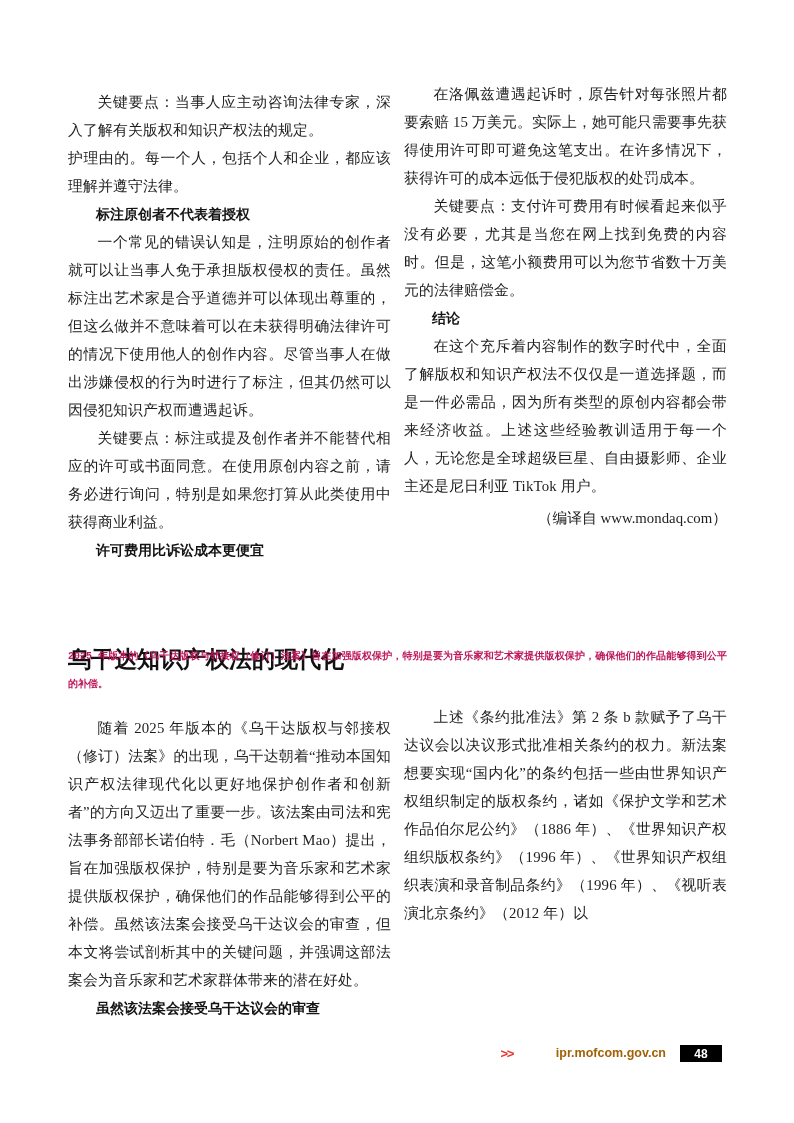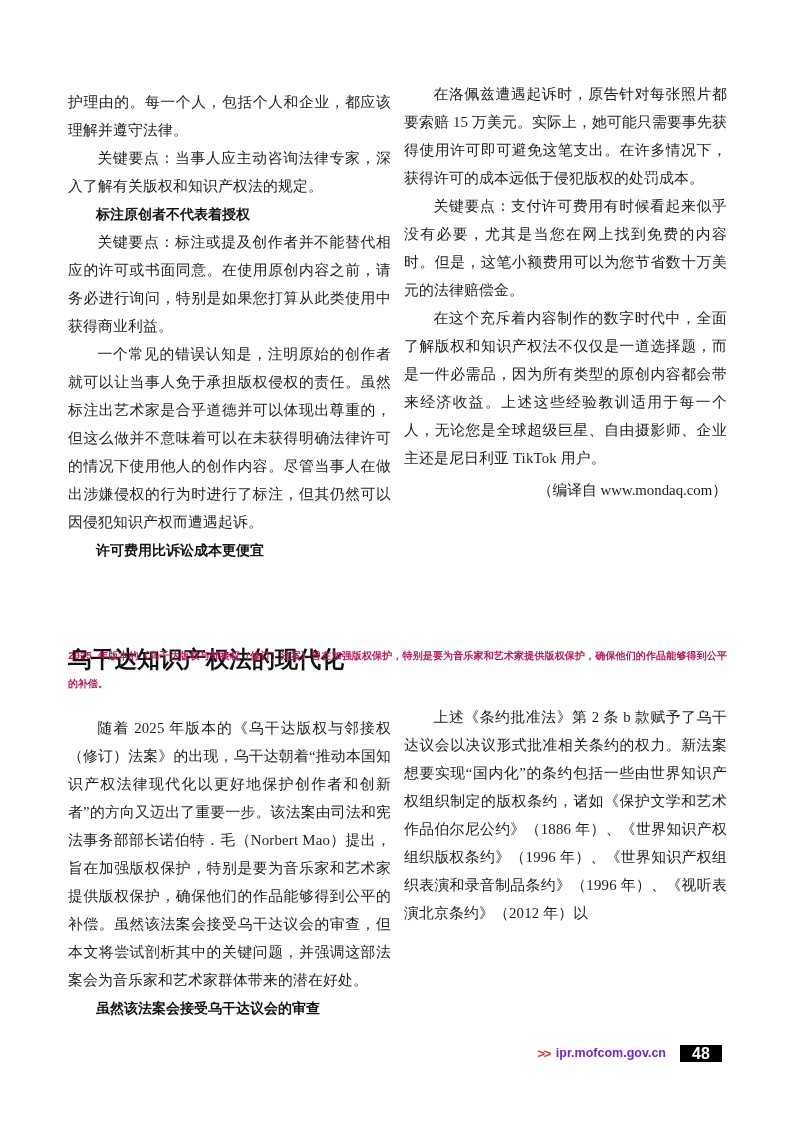--- a/index.html
+++ b/index.html
@@ -80,52 +80,54 @@
     color: #e5332d;
     font-weight: bold;
     font-size: 13px;
     letter-spacing: -1.5px;
     margin-right: 6px;
     line-height: 17px;
   }
   .footer-site {
     font-size: 12.5px;
     font-weight: bold;
-    color: #6d28d9;
+    color: #a16207;
     line-height: 17px;
+    margin-left: 37px;
   }
   .page-badge {
     margin-left: 14px;
     background: #000000;
     color: #ffffff;
     width: 42px; height: 17px;
     display: flex;
     align-items: center;
     justify-content: center;
-    font-size: 16px;
+    font-size: 12px;
     font-weight: bold;
   }
 </style>
 </head>
 <body>
 
 <div id="page">
 
   <div class="col col-a1-left">
+    <p class="body-para">关键要点：当事人应主动咨询法律专家，深入了解有关版权和知识产权法的规定。</p>
     <p class="body-para no-indent">护理由的。每一个人，包括个人和企业，都应该理解并遵守法律。</p>
-    <p class="body-para">关键要点：当事人应主动咨询法律专家，深入了解有关版权和知识产权法的规定。</p>
     <p class="sub-heading">标注原创者不代表着授权</p>
+    <p class="body-para">一个常见的错误认知是，注明原始的创作者就可以让当事人免于承担版权侵权的责任。虽然标注出艺术家是合乎道德并可以体现出尊重的，但这么做并不意味着可以在未获得明确法律许可的情况下使用他人的创作内容。尽管当事人在做出涉嫌侵权的行为时进行了标注，但其仍然可以因侵犯知识产权而遭遇起诉。</p>
     <p class="body-para">关键要点：标注或提及创作者并不能替代相应的许可或书面同意。在使用原创内容之前，请务必进行询问，特别是如果您打算从此类使用中获得商业利益。</p>
-    <p class="body-para">一个常见的错误认知是，注明原始的创作者就可以让当事人免于承担版权侵权的责任。虽然标注出艺术家是合乎道德并可以体现出尊重的，但这么做并不意味着可以在未获得明确法律许可的情况下使用他人的创作内容。尽管当事人在做出涉嫌侵权的行为时进行了标注，但其仍然可以因侵犯知识产权而遭遇起诉。</p>
     <p class="sub-heading">许可费用比诉讼成本更便宜</p>
   </div>
 
   <div class="col col-a1-right">
     <p class="body-para">在洛佩兹遭遇起诉时，原告针对每张照片都要索赔 15 万美元。实际上，她可能只需要事先获得使用许可即可避免这笔支出。在许多情况下，获得许可的成本远低于侵犯版权的处罚成本。</p>
     <p class="body-para">关键要点：支付许可费用有时候看起来似乎没有必要，尤其是当您在网上找到免费的内容时。但是，这笔小额费用可以为您节省数十万美元的法律赔偿金。</p>
+    <p class="sub-heading">结论</p>
     <p class="body-para">在这个充斥着内容制作的数字时代中，全面了解版权和知识产权法不仅仅是一道选择题，而是一件必需品，因为所有类型的原创内容都会带来经济收益。上述这些经验教训适用于每一个人，无论您是全球超级巨星、自由摄影师、企业主还是尼日利亚 TikTok 用户。</p>
     <p class="credit-line">（编译自 www.mondaq.com）</p>
   </div>
 
   <div class="a2-title">乌干达知识产权法的现代化</div>
   <div class="a2-lede">2025 年版本的《乌干达版权与邻接权（修订）法案》旨在加强版权保护，特别是要为音乐家和艺术家提供版权保护，确保他们的作品能够得到公平的补偿。</div>
 
   <div class="col col-a2-left">
     <p class="body-para">随着 2025 年版本的《乌干达版权与邻接权（修订）法案》的出现，乌干达朝着“推动本国知识产权法律现代化以更好地保护创作者和创新者”的方向又迈出了重要一步。该法案由司法和宪法事务部部长诺伯特．毛（Norbert Mao）提出，旨在加强版权保护，特别是要为音乐家和艺术家提供版权保护，确保他们的作品能够得到公平的补偿。虽然该法案会接受乌干达议会的审查，但本文将尝试剖析其中的关键问题，并强调这部法案会为音乐家和艺术家群体带来的潜在好处。</p>
     <p class="sub-heading">虽然该法案会接受乌干达议会的审查</p>

